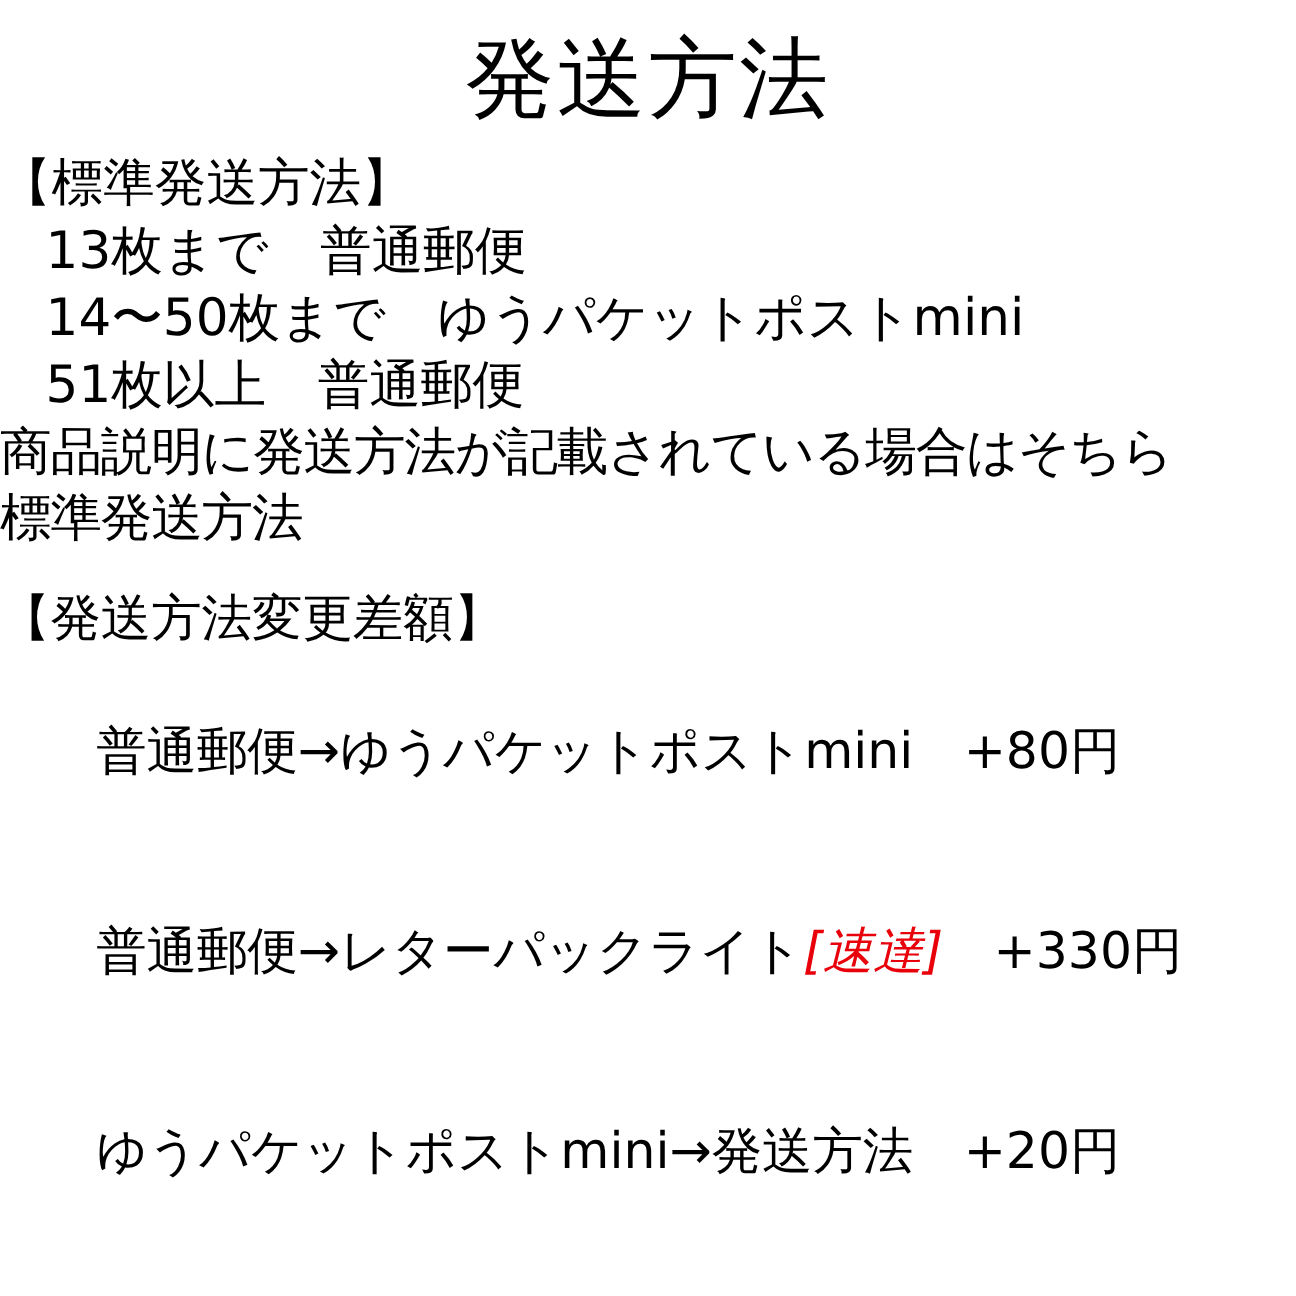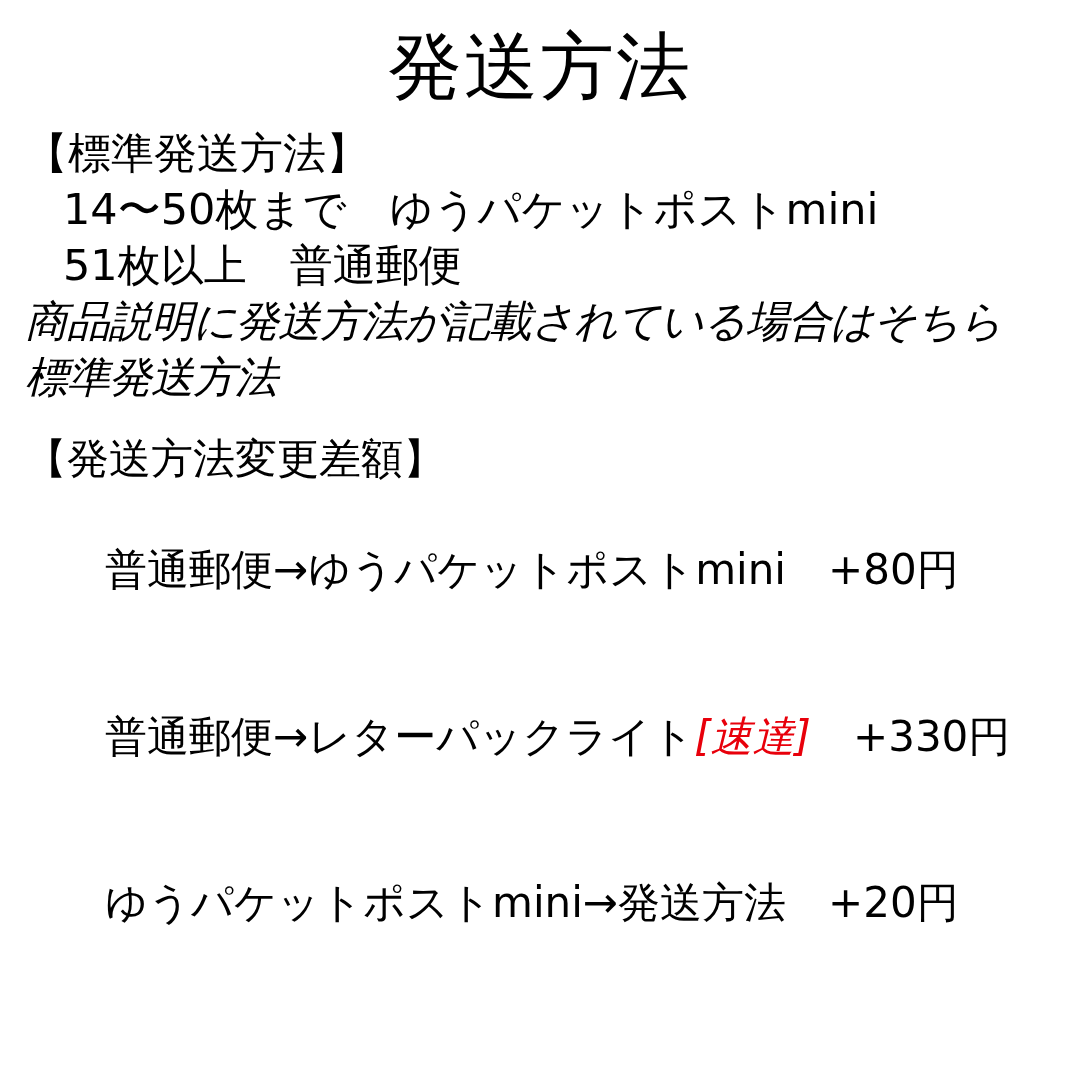--- a/index.html
+++ b/index.html
@@ -24,54 +24,54 @@
   .title {
     text-align: center;
     font-size: 74px;
     line-height: 1.0;
     font-weight: 400;
     letter-spacing: 2px;
     margin: 30px 0 22px 0;
     font-family: Liberation Serif, serif;
   }
   .block {
-    padding: 0 12px 0 25px;
+    padding: 0 12px 0 0;
   }
   .line {
     font-size: 43px;
     line-height: 1.30;
     white-space: pre;
     letter-spacing: 0px;
   }
   .indent1 {
     padding-left: 38px;
   }
   .tight {
     letter-spacing: -1px;
-    font-style: italic;
   }
   .gap-md { height: 26px; }
   .red {
     color: #e8000b;
     font-style: italic;
   }
   .sec2 .line {
     font-size: 42px;
     line-height: 1.32;
   }
 </style>
 </head>
 <body>
 
 <div class="page">
 
   <div class="title">発送方法</div>
 
   <div class="block">
     <div class="line">【標準発送方法】</div>
+    <div class="line indent1">13枚まで　普通郵便</div>
     <div class="line indent1">14〜50枚まで　ゆうパケットポストmini</div>
     <div class="line indent1">51枚以上　普通郵便</div>
     <div class="line tight">商品説明に発送方法が記載されている場合はそちら</div>
     <div class="line tight">標準発送方法</div>
   </div>
 
   <div class="gap-md"></div>
 
   <div class="block sec2">
     <div class="line">【発送方法変更差額】</div>

